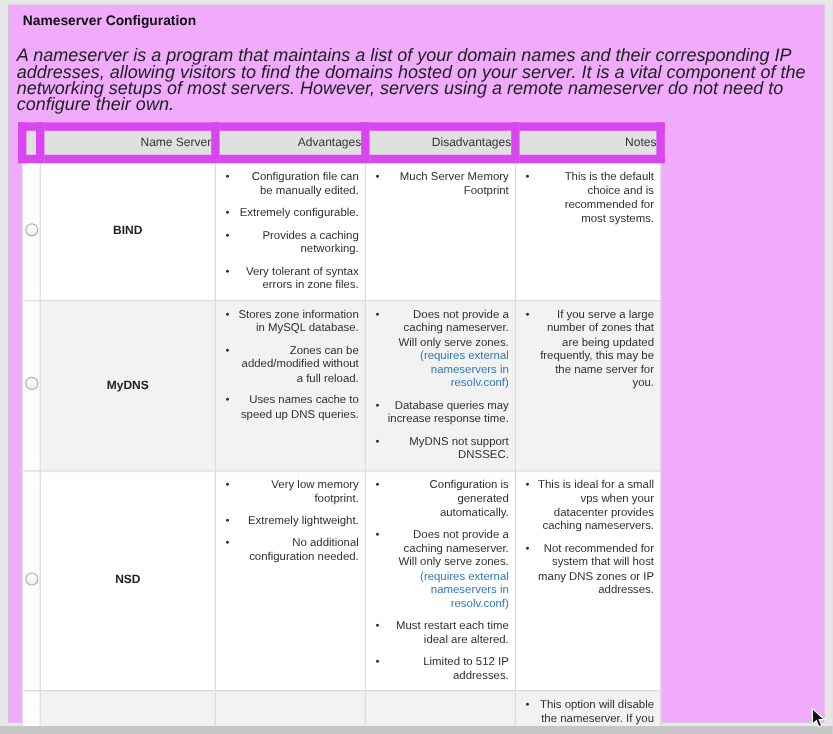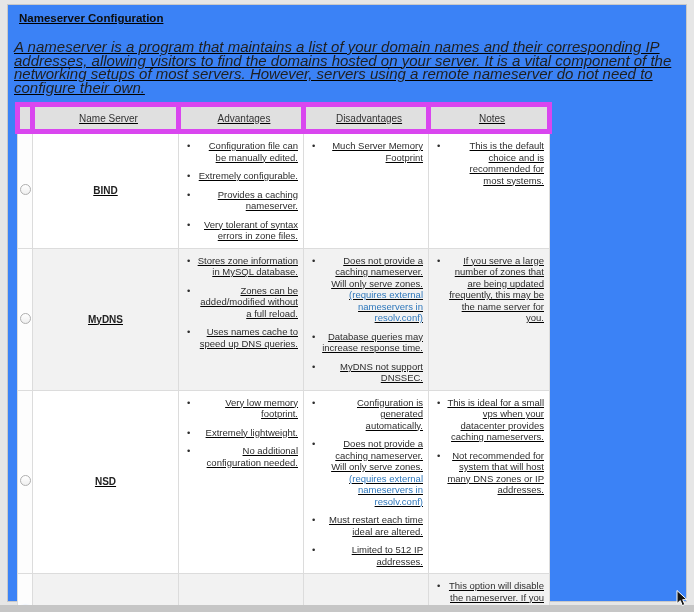--- a/index.html
+++ b/index.html
@@ -6,38 +6,38 @@
   * { box-sizing:border-box; }
   html,body { margin:0; padding:0; }
   body {
     width:694px; height:612px; position:relative; overflow:hidden;
     background:#e6e6e6;
     font-family:"Liberation Sans","DejaVu Sans",sans-serif;
     -webkit-font-smoothing:antialiased;
   }
   .panel {
     position:absolute; left:7px; top:4px; width:680px; height:598px;
-    background:#3b82f6; border:1px solid #c8c8c8;text-decoration:underline;
+    background:#f0abfc; border:1px solid #c8c8c8;
   }
   .page-title {
     margin:7px 0 0 11px; font-size:11.5px; font-weight:bold; color:#0d0d0d;
   }
   .page-desc {
     margin:16px 14px 0 6px; font-size:15px; font-style:italic;
     color:#1f1f1f; line-height:13.5px;
   }
   .page-prompt { margin:11px 0 0 5px; font-size:9.5px; color:#1f1f1f; }
   table.ns-table {
     margin:8px 0 0 7px; border-collapse:collapse; width:532px;
     table-layout:fixed; font-size:9.5px; color:#333;
     border:1px solid #c6c6c6;
   }
   thead th {
-    background:#e0e0e0; border:5px solid #d946ef; font-weight:normal;
-    text-align:center; height:27px; padding:0 0 0 6px; font-size:10px; color:#333;
+    background:#e0e0e0; border:7px solid #d946ef; font-weight:normal;
+    text-align:right; height:27px; padding:0 0 0 6px; font-size:10px; color:#333;
   }
   tbody td { border:1px solid #dcdcdc; vertical-align:top; background:#fff; }
   tr.alt td:not(.radio-cell) { background:#f2f2f2; }
   td.radio-cell {
     background:#fdfdfd; vertical-align:middle; text-align:center; padding:0;
   }
   td.name-cell {
     vertical-align:middle; text-align:center; font-weight:bold;
     font-size:10px; color:#222;margin-top:36px;
   }
@@ -92,21 +92,21 @@
         </tr>
     </thead>
     <tbody id="tbody">
         <tr style="height: 115px;">
           <td class="radio-cell"><span class="radio"></span></td>
           <td class="name-cell">BIND</td>
           <td class="list-cell">
             <ul class="bullets">
               <li><span>Configuration file can be manually edited.</span></li>
               <li><span>Extremely configurable.</span></li>
-              <li><span>Provides a caching nameserver.</span></li>
+              <li><span>Provides a caching networking.</span></li>
               <li><span>Very tolerant of syntax errors in zone files.</span></li>
             </ul>
           </td>
           <td class="list-cell">
             <ul class="bullets">
               <li><span>Much Server Memory Footprint</span></li>
             </ul>
           </td>
           <td class="list-cell">
             <ul class="bullets">

